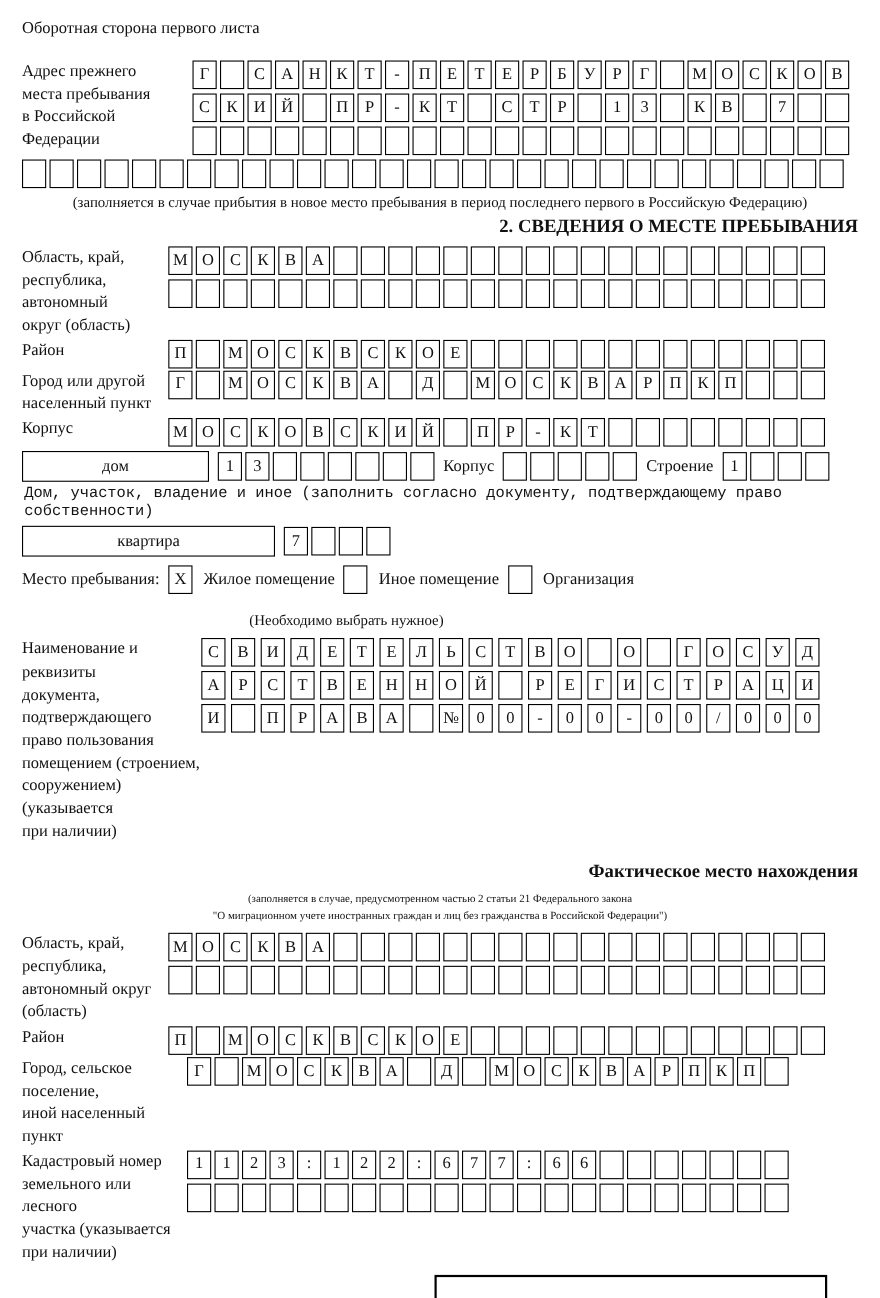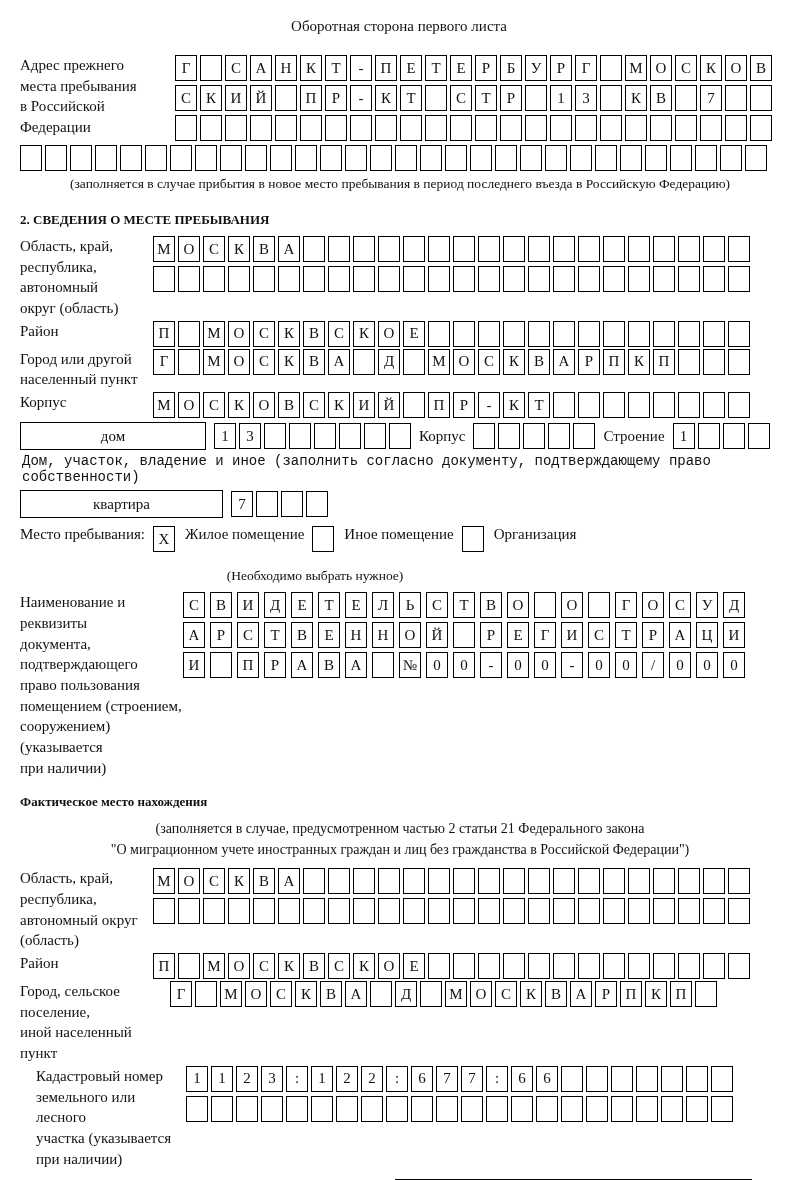--- a/index.html
+++ b/index.html
@@ -1,52 +1,52 @@
 <!DOCTYPE html>
 <html><head>
 <meta charset="utf-8">
 <style>
   html,body { margin:0; padding:0; background:#ffffff; }
   body { width:800px; height:1180px; font-family:"Liberation Serif", serif; color:#111; }
   .page { padding:8px 20px 0 20px; }
 
-  .corner-note { text-align:center; font-size:15px; margin:10px 2px 20px 0; }
+  .corner-note { text-align:left; font-size:15px; margin:10px 2px 20px 0; }
 
   .block { display:flex; align-items:flex-start; margin-bottom:2px; }
   .label-col { font-size:15px; line-height:1.38; white-space:pre-line; flex-shrink:0; }
   .w155 { width:155px; } .w133 { width:133px; } .w163 { width:163px; } .w150 { width:150px; }
 
   .rows { display:flex; flex-direction:column; gap:4px; }
   .cells { display:flex; gap:3px; }
   .cells.wide { gap:5px; }
   .cell { box-sizing:border-box; width:22px; height:26px; border:1.6px solid #000;
           display:flex; align-items:center; justify-content:center;
           font-size:15px; flex-shrink:0; background:#fff; }
   .fullwidth { margin-top:4px; }
 
   .caption { font-size:13.5px; text-align:center; margin:5px 0 4px 0; }
   .caption-left { font-size:14px; margin:3px 0 5px 2px;font-family:Liberation Mono, monospace; }
-  .section-title { font-size:13px; font-weight:bold; text-align:left; margin:20px 0 8px 0; }
+  .section-title { font-size:17px; font-weight:bold; text-align:right; margin:4px 0 8px 0; }
 
   .inline-row { display:flex; align-items:center; margin:4px 0 2px 0; }
   .named-box { box-sizing:border-box; border:1.6px solid #000; height:28px;
                display:flex; align-items:center; justify-content:center; font-size:15px; }
-  .dom-box { width:186px; margin-right:8px; }
-  .kv-box { width:203px; margin-right:8px;text-align:right; }
+  .dom-box { width:170px; margin-right:8px; }
+  .kv-box { width:230px; margin-right:8px;text-align:right; }
   .inline-label { font-size:15px; margin:0 8px;font-family:Liberation Serif, serif; }
 
-  .mesto-row { display:flex; align-items:flex-start; margin:8px 0 2px 0; font-size:15px; }
+  .mesto-row { display:flex; align-items:center; margin:8px 0 2px 0; font-size:15px; }
   .mesto-row .cell { margin:0 10px 0 8px; }
   .mesto-note { font-size:13.5px; width:330px; margin-left:130px; text-align:center; margin-top:16px; }
 
-  .note-lines { text-align:center; font-size:14px; line-height:1.5; white-space:pre-line; margin:2px 0 8px 0; }
+  .note-lines { text-align:center; font-size:10px; line-height:1.5; white-space:pre-line; margin:2px 0 8px 0; }
 
   .stamp-box { box-sizing:border-box; border:2px solid #000; width:357px; height:174px;
                margin:10px 0 0 375px; }
-  .mb6 { margin-bottom:6px;margin-left:16px; }
+  .mb6 { margin-bottom:6px; }
 </style>
 </head>
 <body>
 
 <div class="page">
 
   <div class="corner-note">Оборотная сторона первого листа</div>
 
   <div class="block">
     <div class="label-col w155">Адрес прежнего
@@ -159,21 +159,21 @@
       <span class="cell"></span>
       <span class="cell"></span>
       <span class="cell"></span>
       <span class="cell"></span>
       <span class="cell"></span>
       <span class="cell"></span>
       <span class="cell"></span>
       <span class="cell"></span>
       <span class="cell"></span>
     </div>
-  <div class="caption">(заполняется в случае прибытия в новое место пребывания в период последнего въезда в Российскую Федерацию)</div>
+  <div class="caption">(заполняется в случае прибытия в новое место пребывания в период последнего первого в Российскую Федерацию)</div>
 
   <div class="section-title">2. СВЕДЕНИЯ О МЕСТЕ ПРЕБЫВАНИЯ</div>
 
   <div class="block">
     <div class="label-col w133">Область, край,
 республика,
 автономный
 округ (область)</div>
     <div class="rows">
       <div class="cells">

